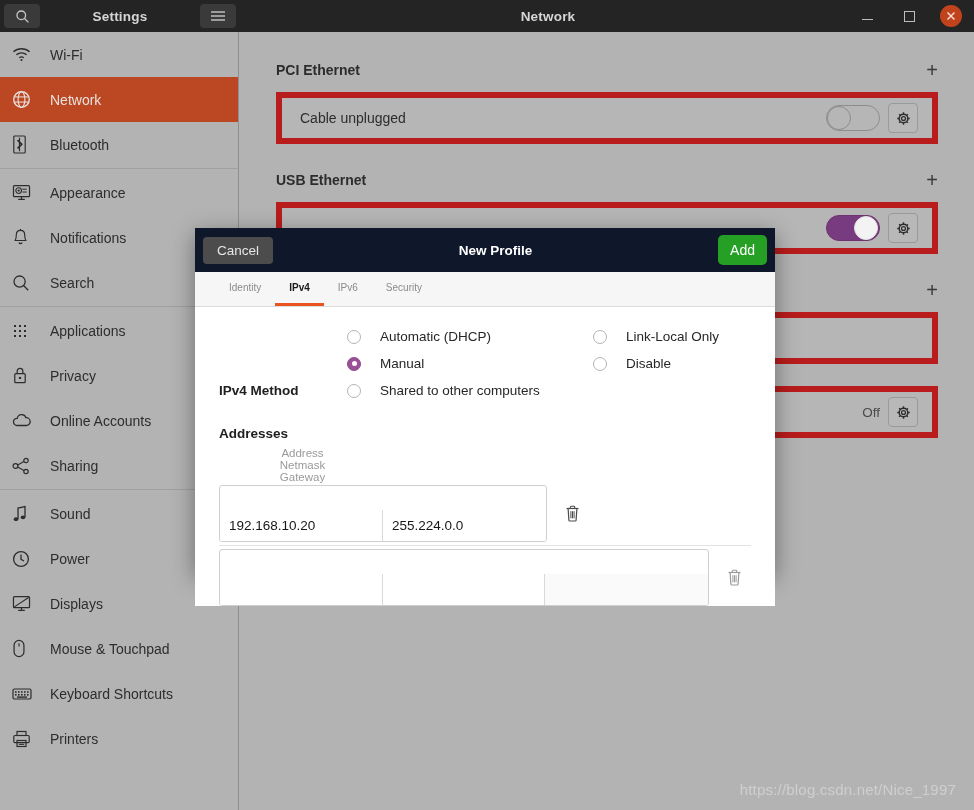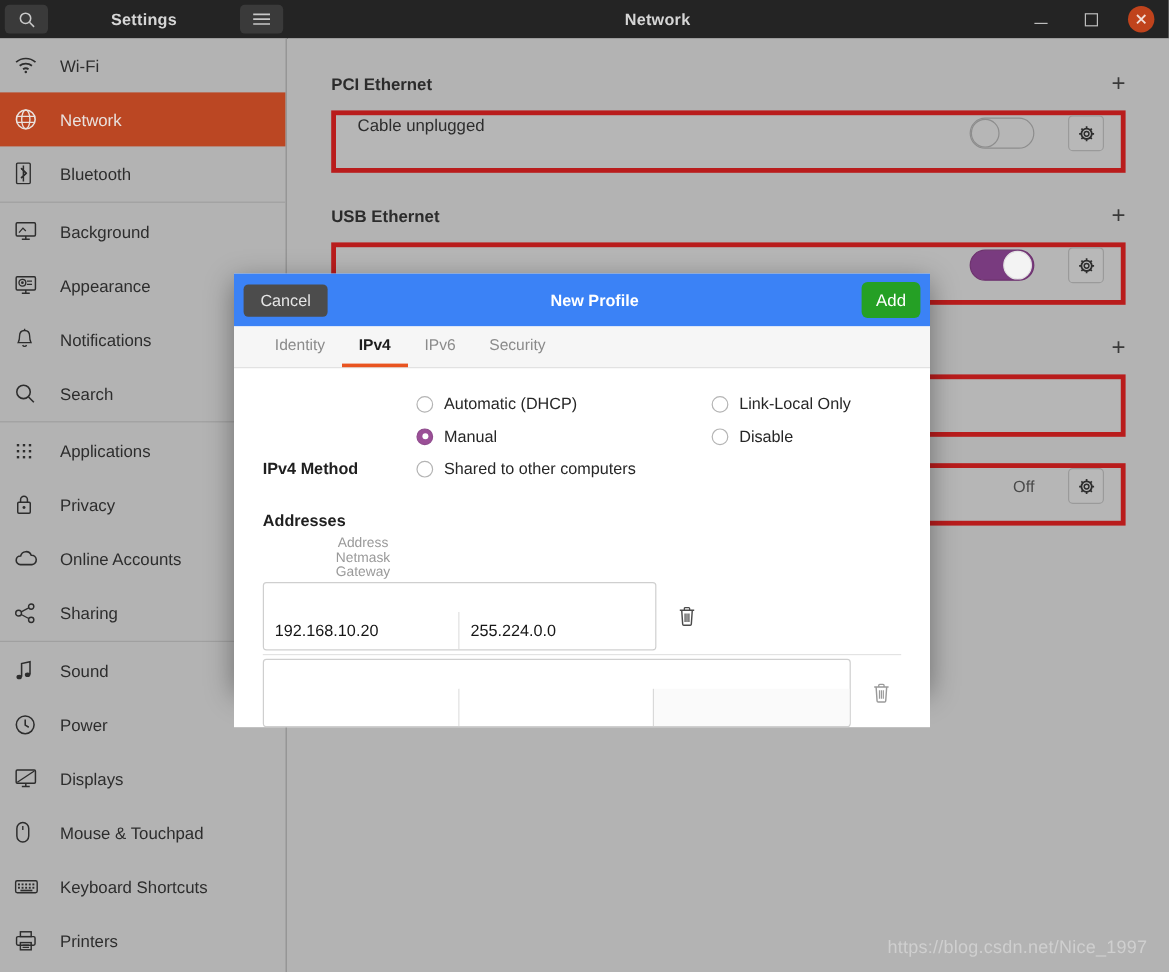--- a/index.html
+++ b/index.html
@@ -81,28 +81,28 @@
   }
   .sec-head {
     display: flex; align-items: center; justify-content: space-between;
     margin: 0 36px;
     height: 36px;
     color: #2c2c2c; font-size: 14px; font-weight: bold;
   }
   .plus-btn { font-size: 20px; color: #3a3a3a; font-weight: 300; line-height: 1; }
   .dev-card {
     margin: 4px 36px 0 36px;
-    border: 4px solid #b91c1c;
+    border: 6px solid #b91c1c;
     background: #b6b6b6;
     min-height: 50px;
-    display: flex; align-items: flex-start;
+    display: flex; align-items: center;
     padding: 0 14px 0 18px;
   }
   .dev-label { flex: 1; color: #2d2d2d; font-size: 14px; }
-  .dev-right { display: flex; align-items: center; gap: 28px; }
+  .dev-right { display: flex; align-items: center; gap: 8px; }
 
   .toggle {
     width: 54px; height: 26px;
     border-radius: 13px;
     border: 1px solid #8d8d8d;
     position: relative;
     background: transparent;
   }
   .toggle .knob {
     position: absolute; top: 0px; left: 0px;
@@ -130,21 +130,21 @@
 
   
   #dialog {
     position: absolute;
     left: 195px; top: 228px;
     width: 580px; height: 345px;
     background: #ffffff;
     box-shadow: 0 6px 22px rgba(0,0,0,0.40);
   }
   .dlg-head {
-    height: 44px; background: #3b82f6;
+    height: 44px; background: #0f172a;
     display: flex; align-items: center; padding: 0 8px;
   }
   .cancel-btn {
     background: #4c4c4c; color: #e6e6e6;
     border-radius: 4px;
     padding: 6px 14px; font-size: 13.5px;
   }
   .dlg-title {
     flex: 1; text-align: center; color: #ffffff;
     font-size: 13.5px; font-weight: bold;
@@ -156,37 +156,37 @@
   }
 
   .tabs {
     height: 35px; background: #f6f6f6;
     border-bottom: 1px solid #dcdcdc;
     display: flex; align-items: stretch; padding-left: 20px;
   }
   .tab {
     display: flex; align-items: center;
     padding: 0 14px;
-    font-size: 13px; color: #8b8b8b;
+    font-size: 10px; color: #8b8b8b;
     border-bottom: 3px solid transparent;
   }
   .tab.active { color: #1d1d1d; font-weight: bold; border-bottom-color: #e95420; }
 
   .dlg-body { padding: 22px 24px 0 24px; background: #fff; }
 
   .method-row { display: flex; align-items: flex-end; }
   .method-label {
     font-size: 13.5px; font-weight: bold; color: #202020;
     width: 128px; padding-top: 2px;
   }
   .radio-cols { display: flex; flex: 1; }
   .radio-col { display: flex; flex-direction: column; gap: 12px; }
   .radio-col.c1 { width: 246px; }
   .radio {
-    display: flex; align-items: center; gap: 9px;
+    display: flex; align-items: center; gap: 19px;
     font-size: 13.5px; color: #272727;
   }
   .radio .dot {
     width: 14px; height: 14px; border-radius: 50%;
     border: 1.5px solid #b4b4b4; background: #fff;
     flex: 0 0 auto;
     display: flex; align-items: center; justify-content: center;
   }
   .radio.sel .dot { border-color: #8f4c8d; background: #9b4f97; }
   .radio.sel .dot::after {
@@ -317,31 +317,20 @@
           <rect x="1" y="1" width="12" height="18" fill="none" stroke="#2d2d2d" stroke-width="1.2" rx="1"></rect>
           <path d="M5 5.5 L9.5 9.8 L5 14 M7 3 L7 17" fill="none" stroke="#2d2d2d" stroke-width="1.3"></path>
           <path d="M9.5 9.8 L5 14 M9.5 9.8 L5 5.5" fill="none" stroke="#2d2d2d" stroke-width="1.3"></path>
         </svg>
       </span>
       <span>Bluetooth</span>
     </div>
 
     <div class="side-sep"></div>
 
-    <div class="side-item">
-      <span class="s-ico">
-        <svg width="19" height="17" viewBox="0 0 20 18">
-          <rect x="1.5" y="1.8" width="17" height="11.6" fill="none" stroke="#2d2d2d" stroke-width="1.3" rx="1"></rect>
-          <path d="M4 10.5 L7.5 6.5 L10 9" fill="none" stroke="#2d2d2d" stroke-width="1.1"></path>
-          <line x1="6.5" y1="16.3" x2="13.5" y2="16.3" stroke="#2d2d2d" stroke-width="1.3"></line>
-          <line x1="10" y1="13.4" x2="10" y2="16.3" stroke="#2d2d2d" stroke-width="1.3"></line>
-        </svg>
-      </span>
-      <span>Background</span>
-    </div>
 
     <div class="side-item">
       <span class="s-ico">
         <svg width="19" height="17" viewBox="0 0 20 18">
           <rect x="1.5" y="1.8" width="17" height="11.6" fill="none" stroke="#2d2d2d" stroke-width="1.3" rx="1"></rect>
           <circle cx="7" cy="7" r="3" fill="none" stroke="#2d2d2d" stroke-width="1.2"></circle>
           <circle cx="7" cy="7" r="1.2" fill="#2d2d2d"></circle>
           <line x1="11" y1="5.5" x2="15.5" y2="5.5" stroke="#2d2d2d" stroke-width="1.1"></line>
           <line x1="11" y1="8.5" x2="15.5" y2="8.5" stroke="#2d2d2d" stroke-width="1.1"></line>
           <line x1="6.5" y1="16.3" x2="13.5" y2="16.3" stroke="#2d2d2d" stroke-width="1.3"></line>

